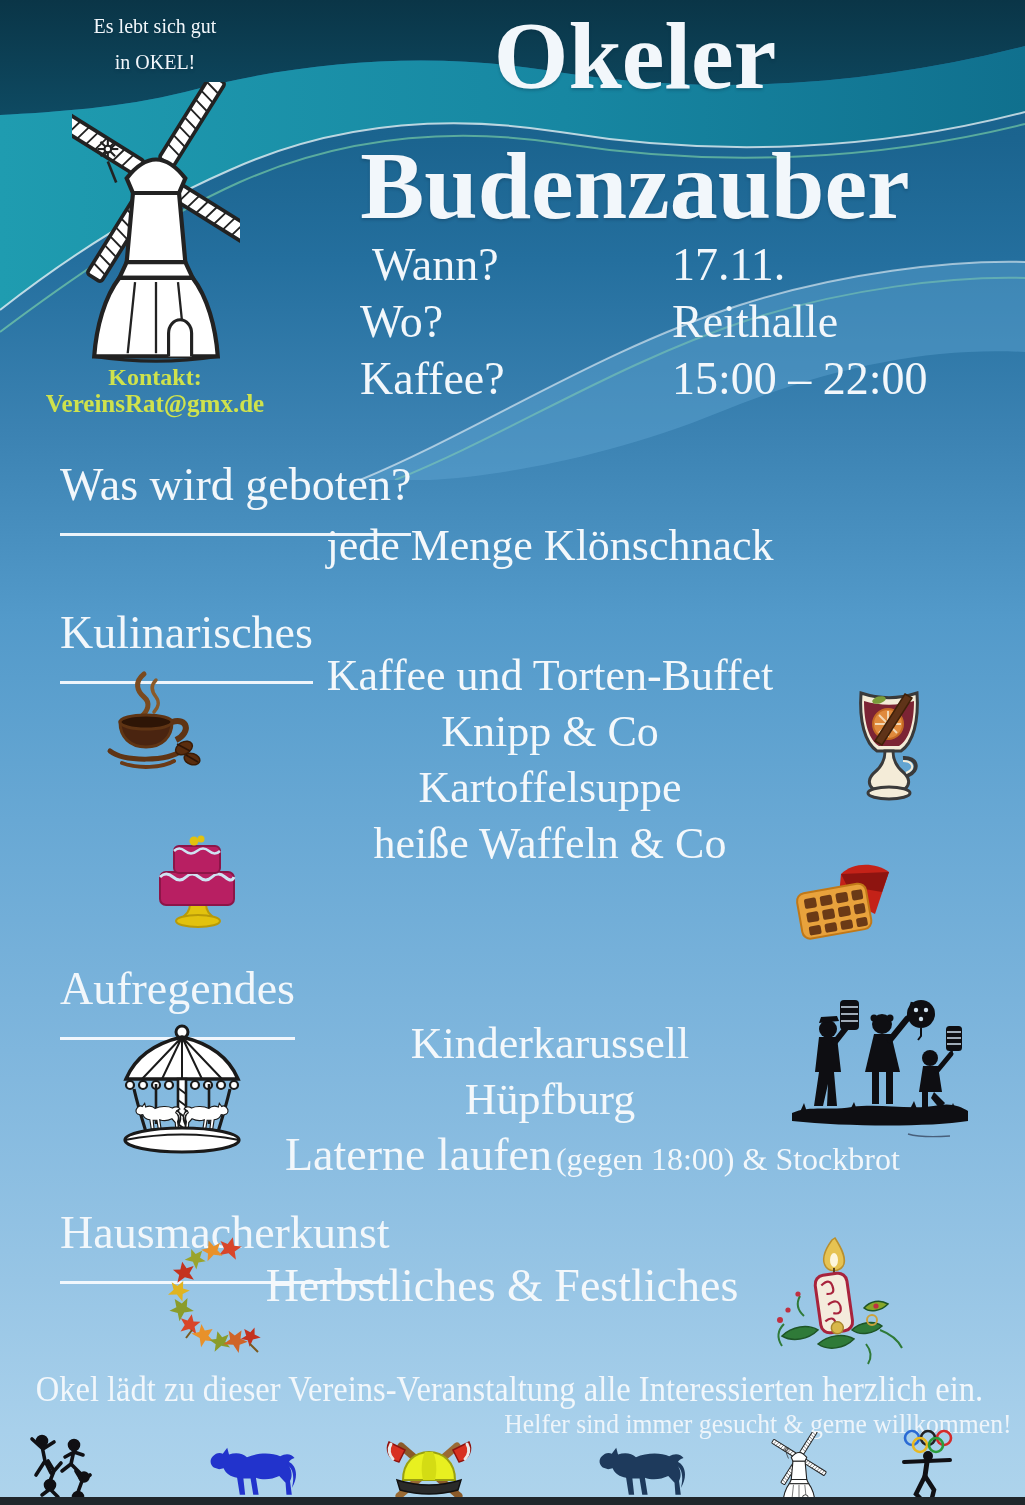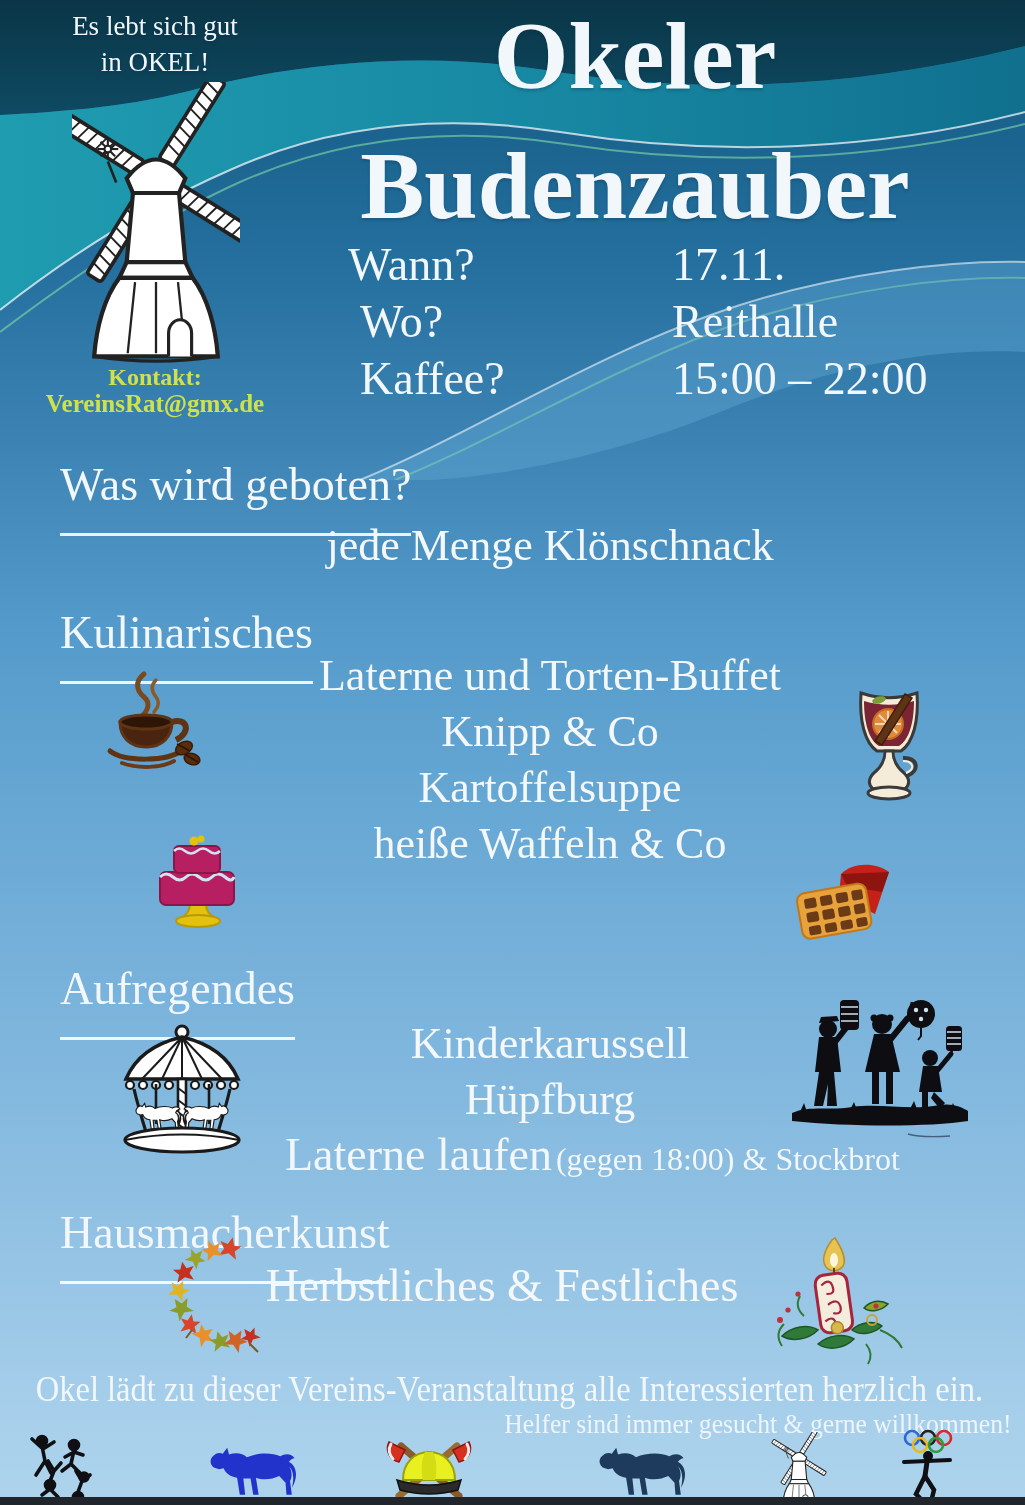--- a/index.html
+++ b/index.html
@@ -91,58 +91,58 @@
         <path d="M92,262 v-22 a11,13 0 0 1 22,0 v22" fill="#fff" stroke="#222" stroke-width="3"></path>
         <path d="M21,262 Q80,271 139,262" fill="none" stroke="#222" stroke-width="3"></path>
       </g>
       <g id="horse">
         <path d="M12,30 C8,27 7,21 11,17 C14,13 19,12 22,14 L27,7 L29,15 C36,12 44,13 49,18 C60,13 76,12 86,17 C92,13 99,14 102,19 C98,20 95,23 95,27 C99,33 100,40 97,46 L99,62 L93,62 L92,48 L85,40 C77,44 67,45 59,42 L62,62 L56,62 L53,43 L45,43 L47,62 L41,62 L38,42 C31,41 25,37 23,31 L18,32 Z"></path>
         <path d="M95,23 C104,27 107,40 99,54 C102,42 101,31 93,27 Z"></path>
       </g>
     </defs>
   </svg>
 
-  <div class="abs txt center shadow" style="left:40px;top:8px;width:230px;font-size:27px;line-height:36px;">
+  <div class="abs txt center shadow" style="left:40px;top:8px;width:230px;font-size:20px;line-height:36px;">
     <div>Es lebt sich gut</div>
     <div>in OKEL!</div>
   </div>
 
   <svg class="abs" style="left:72px;top:82px;" width="168" height="288" viewBox="0 0 160 275">
     <use href="#windmill"></use>
   </svg>
 
   <div class="abs center" style="left:35px;top:364px;width:240px;color:#cfe24c;font-weight:bold;">
     <div style="font-size:24px;line-height:26px;">Kontakt:</div>
     <div style="font-size:25px;line-height:28px;">VereinsRat@gmx.de</div>
   </div>
 
   <div class="abs txt center shadow" style="left:240px;top:8px;width:790px;font-size:96px;font-weight:bold;line-height:1.0;">
     <div>Okeler</div>
     <div style="margin-top:34px;">Budenzauber</div>
   </div>
 
   <div class="abs" style="left:0;top:238px;width:1025px;">
-    <div class="abs txt" style="left:348px;top:0;font-size:46px;">Wann?</div>
+    <div class="abs txt" style="left:372px;top:0;font-size:46px;">Wann?</div>
     <div class="abs txt" style="left:672px;top:0;font-size:46px;font-family:Liberation Serif, serif;">17.11.</div>
     <div class="abs txt" style="left:360px;top:57px;font-size:46px;">Wo?</div>
     <div class="abs txt" style="left:672px;top:57px;font-size:46px;">Reithalle</div>
     <div class="abs txt" style="left:360px;top:114px;font-size:46px;">Kaffee?</div>
     <div class="abs txt" style="left:672px;top:114px;font-size:46px;">15:00 – 22:00</div>
   </div>
 
   <div class="abs hd" style="left:60px;top:458px;">
     <span>Was wird geboten?</span>
   </div>
   <div class="abs item" style="left:150px;top:518px;width:800px;text-align:center;">jede Menge Klönschnack</div>
 
   <div class="abs hd" style="left:60px;top:606px;">
     <span>Kulinarisches</span>
   </div>
   <div class="abs center" style="left:150px;top:648px;width:800px;">
-    <div class="item">Laterne und Torten-Buffet</div>
+    <div class="item">Kaffee und Torten-Buffet</div>
     <div class="item">Knipp &amp; Co</div>
     <div class="item">Kartoffelsuppe</div>
     <div class="item">heiße Waffeln &amp; Co</div>
   </div>
 
   <svg class="abs" style="left:92px;top:670px;" width="110" height="105" viewBox="0 0 110 105">
     <path d="M52,4 C42,12 45,21 52,27 C59,33 56,41 49,47" fill="none" stroke="#7a4a1f" stroke-width="5" stroke-linecap="round"></path>
     <path d="M64,10 C58,16 60,22 64,27 C68,32 66,38 62,42" fill="none" stroke="#8a5a28" stroke-width="3.5" stroke-linecap="round"></path>
     <path d="M80,52 C95,47 100,62 84,70" fill="none" stroke="#5f3414" stroke-width="6"></path>
     <path d="M28,52 C28,67 38,77 54,77 C70,77 80,67 80,52 Z" fill="#4a2410" stroke="#5f3414" stroke-width="3"></path>

